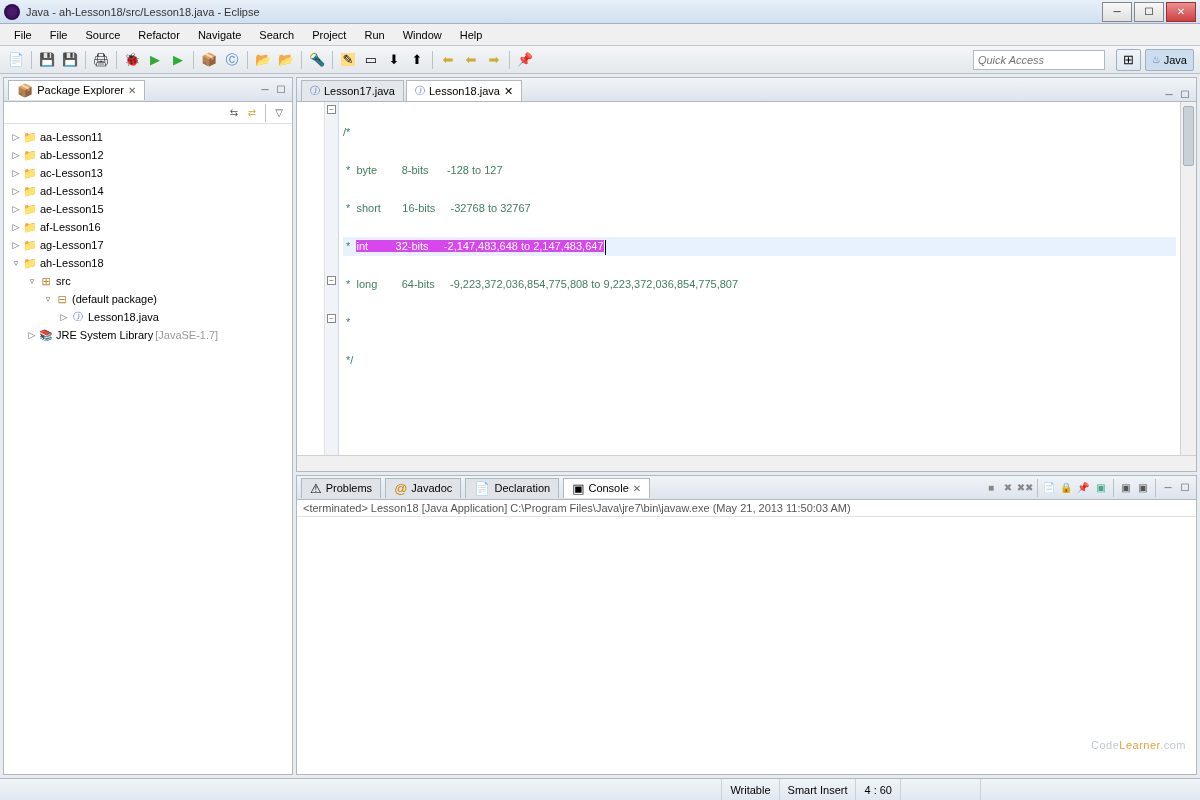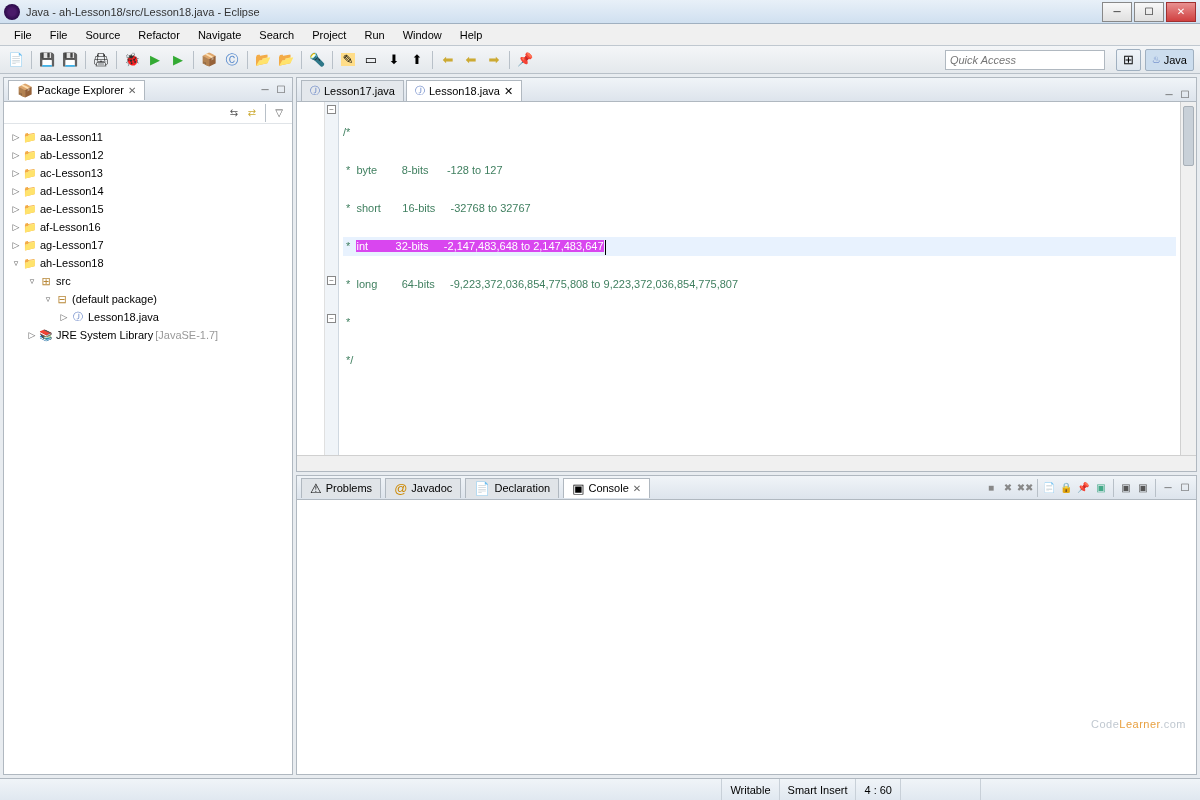--- a/index.html
+++ b/index.html
@@ -15,21 +15,21 @@
 
 
 .menubar { height: 22px; background: #f0f0f0; border-bottom: 1px solid #c0c8d0; display: flex; align-items: center; padding: 0 6px; gap: 2px; }
 .menubar .menu-item { padding: 2px 8px; cursor: pointer; }
 
 
 .toolbar { height: 28px; background: linear-gradient(#f4f6f8, #e4e8ec); border-bottom: 1px solid #b8c0c8; display: flex; align-items: center; padding: 0 6px; gap: 3px; }
 .tb-btn { width: 20px; height: 20px; border: 1px solid transparent; display: inline-flex; align-items: center; justify-content: center; cursor: pointer; border-radius: 2px; }
 .tb-sep { width: 1px; height: 18px; background: #b8c0c8; margin: 0 2px; }
 .tb-icon { font-size: 13px; line-height: 1; }
-.quick-access { margin-left: auto; width: 160px; height: 20px; border: 1px solid #b0b8c0; background: #fff; padding: 2px 4px; color: #888; font-style: italic; }
+.quick-access { margin-left: auto; width: 132px; height: 20px; border: 1px solid #b0b8c0; background: #fff; padding: 2px 4px; color: #888; font-style: italic; }
 .persp-btns { display: flex; gap: 4px; margin-left: 8px; }
 .persp-btn { height: 22px; padding: 2px 6px; border: 1px solid #a0b0c0; background: linear-gradient(#f0f4f8,#e0e8f0); display: flex; align-items: center; gap: 3px; cursor: pointer; border-radius: 2px; }
 .persp-btn.active { background: #cde; }
 
 
 .workspace { flex: 1; display: flex; background: #e8ecf0; padding: 3px; gap: 3px; min-height: 0; }
 .left-panel { width: 290px; display: flex; flex-direction: column; background: #fff; border: 1px solid #b0b8c0; }
 .right-area { flex: 1; display: flex; flex-direction: column; gap: 3px; min-height: 0; }
 
 
@@ -73,21 +73,21 @@
 .console-toolbar { margin-left: auto; display: flex; gap: 3px; align-items: center; }
 .console-status { padding: 2px 6px; color: #555; border-bottom: 1px solid #e0e4e8; font-size: 11px; }
 .console-body { flex: 1; font-family: Consolas, monospace; padding: 4px; overflow: auto; position: relative; }
 
 
 .statusbar { height: 22px; background: linear-gradient(#f0f4f8, #e0e8f0); border-top: 1px solid #b0b8c0; display: flex; align-items: center; }
 .statusbar .cell { padding: 0 8px; border-left: 1px solid #c8d0d8; height: 100%; display: flex; align-items: center; }
 .statusbar .spacer { flex: 1; }
 
 
-.watermark { position: absolute; bottom: 40px; right: 10px; font-size: 24px; color: #c0c8d0; font-family: Arial; letter-spacing: 0.5px; pointer-events: none; }
+.watermark { position: absolute; bottom: 19px; right: 10px; font-size: 24px; color: #c0c8d0; font-family: Arial; letter-spacing: 0.5px; pointer-events: none; }
 .watermark .orange { color: #e8a040; }
 
 .folder-icon { color: #d8a838; }
 .java-icon { color: #5878c0; font-size: 10px; }
 .pkg-icon { color: #b88838; }
 </style>
 </head>
 <body>
 
 <div class="titlebar">
@@ -361,20 +361,21 @@
           <div class="view-mini-btn" style="color:#4a8">📌</div>
           <div class="view-mini-btn" style="color:#4a8">▣</div>
           <div class="tb-sep"></div>
           <div class="view-mini-btn">▣</div>
           <div class="view-mini-btn">▣</div>
           <div class="tb-sep"></div>
           <div class="view-mini-btn">─</div>
           <div class="view-mini-btn">☐</div>
         </div>
       </div>
+      <div class="console-status">&lt;terminated&gt; Lesson18 [Java Application] C:\Program Files\Java\jre7\bin\javaw.exe (May 21, 2013 11:50:03 AM)</div>
       <div class="console-body">
         <div class="watermark"><span>Code</span><span class="orange">Learner</span><span>.com</span></div>
       </div>
     </div>
   </div>
 </div>
 
 <div class="statusbar">
   <div class="spacer"></div>
   <div class="cell">Writable</div>

